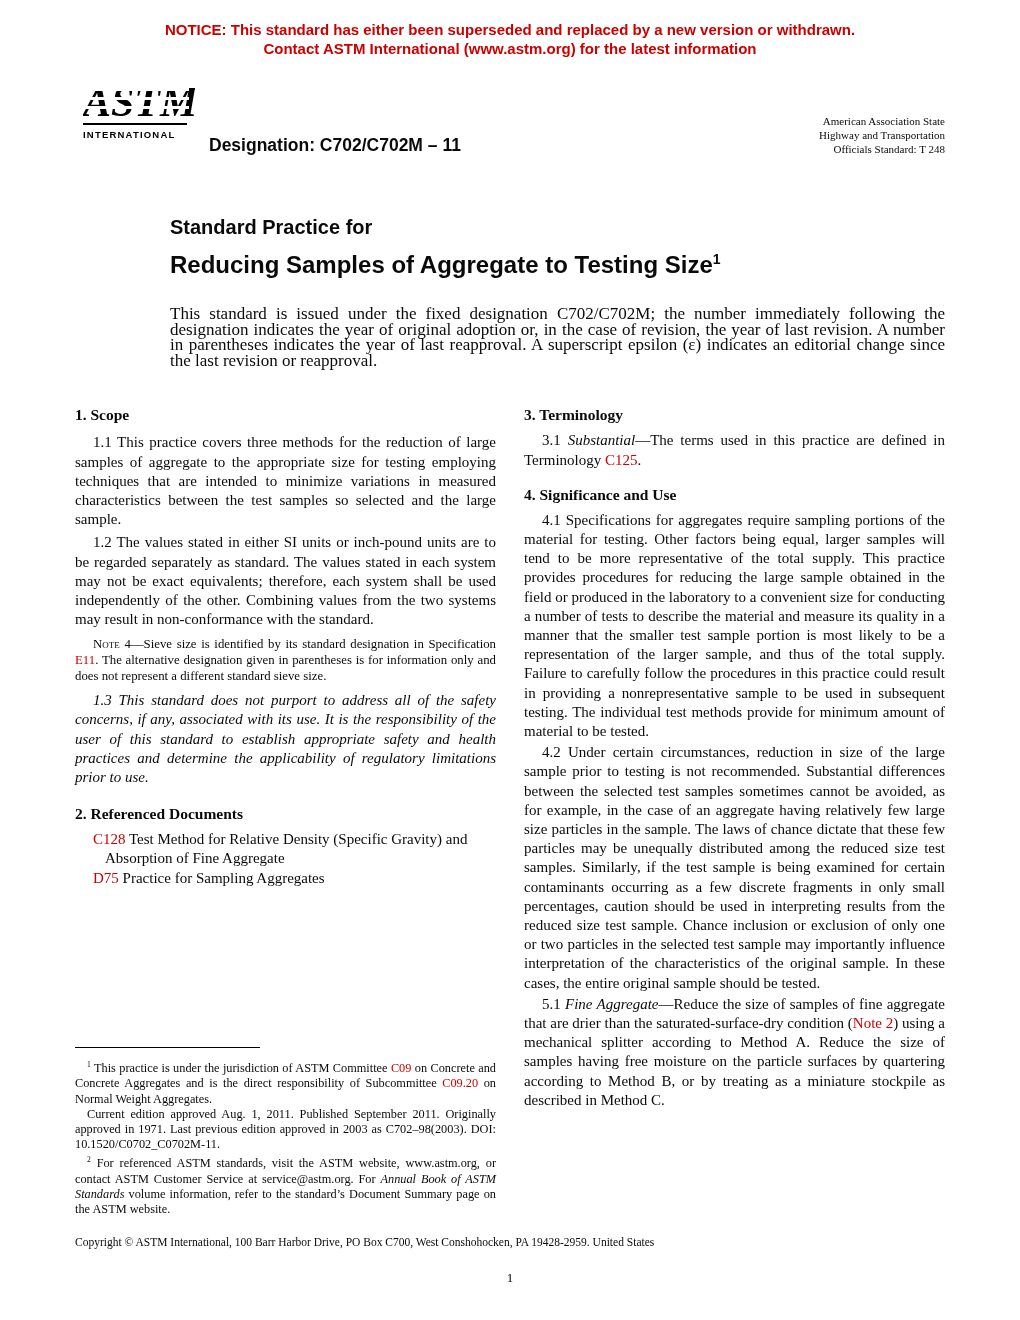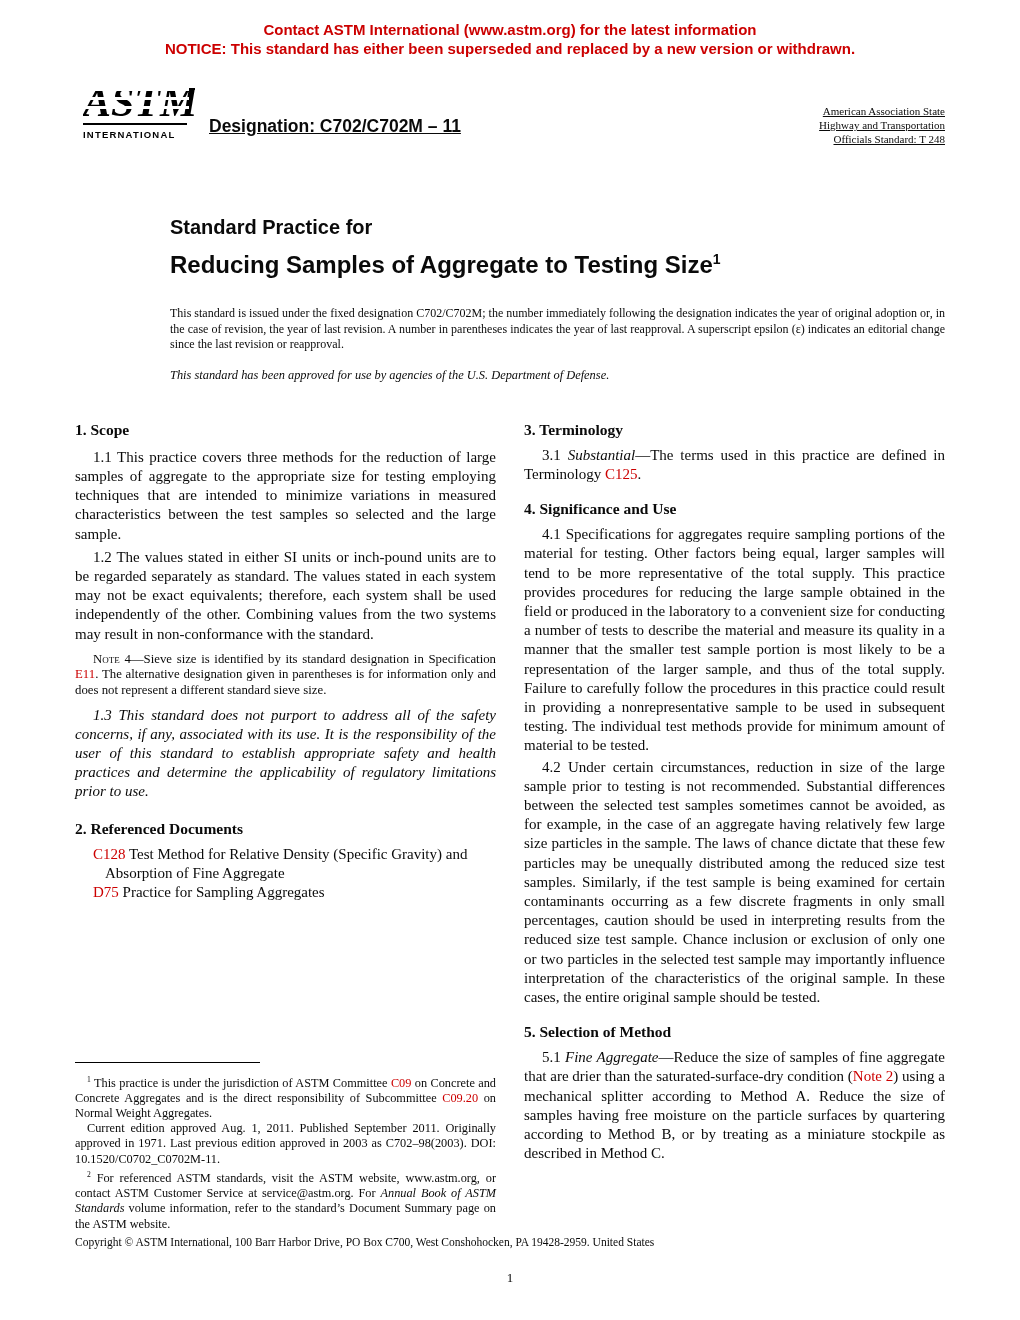--- a/index.html
+++ b/index.html
@@ -7,36 +7,36 @@
   .page {
     position:relative; width:1020px; height:1320px; margin:0 auto;
     background:#ffffff; color:#0a0a0a; overflow:hidden;
     font-family:"Liberation Serif", serif;
   }
   .notice {
     padding-top:20px; text-align:center; color:#CC0000;
     font-family:"Liberation Sans", sans-serif; font-weight:bold;
     font-size:15px; line-height:19px;
   }
-  .header { display:flex; align-items:center; margin:16px 75px 0 83px;text-decoration:underline; }
+  .header { display:flex; align-items:flex-end; margin:16px 75px 0 83px; }
   .logo-wrap { width:112px; flex:0 0 auto; }
   .designation {
     font-family:"Liberation Sans", sans-serif; font-weight:bold;
     font-size:17.5px; margin:22px 0 0 14px;
   }
   .aashto {
     margin-left:auto; text-align:right; font-size:11px; line-height:14px;
     margin-top:20px; font-family:"Liberation Serif", serif;
   }
   .title-block { margin:58px 75px 0 170px; font-family:"Liberation Sans", sans-serif; font-weight:bold; }
   .title1 { font-size:20px; line-height:26px; }
   .title2 { font-size:24px; line-height:30px; margin-top:10px; }
   .title-sup { font-size:14px; vertical-align:super; line-height:0; }
   .preamble {
-    margin:26px 75px 0 170px; font-size:12px; line-height:15.6px;
+    margin:26px 75px 0 170px; font-size:17px; line-height:15.6px;
     text-align:justify;
   }
   .dod { margin:15px 75px 0 170px; font-size:12.4px; font-style:italic; }
   .columns { display:flex; gap:28px; margin:38px 75px 0 75px; height:815px; }
   .col { width:421px; }
   .col-left { display:flex; flex-direction:column; }
   .sec-h { font-size:15.5px; font-weight:bold; margin:16px 0 7px 0; }
   .sec-h.first { margin-top:0; }
   .para {
     font-size:15px; line-height:19.2px; text-align:justify;
@@ -59,22 +59,22 @@
   .fn { font-size:12.3px; line-height:15.2px; text-align:justify; text-indent:12px; }
   .copyright { position:absolute; left:75px; right:75px; bottom:72px; font-size:11.5px; }
   .pagenum { position:absolute; left:0; right:0; bottom:34px; text-align:center; font-size:13px; }
 </style>
 </head>
 <body>
 
 <div class="page">
 
   <div class="notice">
+    <div>NOTICE: This standard has either been superseded and replaced by a new version or withdrawn.</div>
     <div>Contact ASTM International (www.astm.org) for the latest information</div>
-    <div>NOTICE: This standard has either been superseded and replaced by a new version or withdrawn.</div>
   </div>
 
   <div class="header">
     <div class="logo-wrap">
       <svg width="112" height="78" viewBox="0 0 112 78">
         <text x="0" y="42" font-size="42" font-weight="bold" font-style="italic" font-family="'Liberation Serif',serif" fill="#000000">ASTM</text>
         <rect x="0" y="14" width="106" height="3" fill="#ffffff"></rect>
         <rect x="0" y="23" width="106" height="3" fill="#ffffff"></rect>
         <rect x="0" y="32" width="106" height="3" fill="#ffffff"></rect>
         <line x1="0" y1="50" x2="104" y2="50" stroke="#000000" stroke-width="2"></line>
@@ -88,21 +88,20 @@
       <div>Officials Standard: T 248</div>
     </div>
   </div>
 
   <div class="title-block">
     <div class="title1">Standard Practice for</div>
     <div class="title2"><span>Reducing Samples of Aggregate to Testing Size</span><sup class="title-sup">1</sup></div>
   </div>
 
   <p class="preamble">This standard is issued under the fixed designation C702/C702M; the number immediately following the designation indicates the year of original adoption or, in the case of revision, the year of last revision. A number in parentheses indicates the year of last reapproval. A superscript epsilon (ε) indicates an editorial change since the last revision or reapproval.</p>
-  <p class="dod">This standard has been approved for use by agencies of the U.S. Department of Defense.</p>
 
   <div class="columns">
 
     <section class="col col-left">
       <h2 class="sec-h first">1. Scope</h2>
       <p class="para">1.1 This practice covers three methods for the reduction of large samples of aggregate to the appropriate size for testing employing techniques that are intended to minimize variations in measured characteristics between the test samples so selected and the large sample.</p>
       <p class="para">1.2 The values stated in either SI units or inch-pound units are to be regarded separately as standard. The values stated in each system may not be exact equivalents; therefore, each system shall be used independently of the other. Combining values from the two systems may result in non-conformance with the standard.</p>
       <p class="note"><span class="sc">Note 4—</span><span>Sieve size is identified by its standard designation in Specification </span><span class="link">E11</span><span>. The alternative designation given in parentheses is for information only and does not represent a different standard sieve size.</span></p>
       <p class="para italic">1.3 This standard does not purport to address all of the safety concerns, if any, associated with its use. It is the responsibility of the user of this standard to establish appropriate safety and health practices and determine the applicability of regulatory limitations prior to use.</p>
 
@@ -120,21 +119,20 @@
     </section>
 
     <section class="col col-right">
       <h2 class="sec-h first">3. Terminology</h2>
       <p class="para"><span>3.1 </span><span class="italic">Substantial</span><span>—The terms used in this practice are defined in Terminology </span><span class="link">C125</span><span>.</span></p>
 
       <h2 class="sec-h">4. Significance and Use</h2>
       <p class="para">4.1 Specifications for aggregates require sampling portions of the material for testing. Other factors being equal, larger samples will tend to be more representative of the total supply. This practice provides procedures for reducing the large sample obtained in the field or produced in the laboratory to a convenient size for conducting a number of tests to describe the material and measure its quality in a manner that the smaller test sample portion is most likely to be a representation of the larger sample, and thus of the total supply. Failure to carefully follow the procedures in this practice could result in providing a nonrepresentative sample to be used in subsequent testing. The individual test methods provide for minimum amount of material to be tested.</p>
       <p class="para">4.2 Under certain circumstances, reduction in size of the large sample prior to testing is not recommended. Substantial differences between the selected test samples sometimes cannot be avoided, as for example, in the case of an aggregate having relatively few large size particles in the sample. The laws of chance dictate that these few particles may be unequally distributed among the reduced size test samples. Similarly, if the test sample is being examined for certain contaminants occurring as a few discrete fragments in only small percentages, caution should be used in interpreting results from the reduced size test sample. Chance inclusion or exclusion of only one or two particles in the selected test sample may importantly influence interpretation of the characteristics of the original sample. In these cases, the entire original sample should be tested.</p>
 
-      <h2 class="sec-h">5. Selection of Method</h2>
       <p class="para"><span>5.1 </span><span class="italic">Fine Aggregate</span><span>—Reduce the size of samples of fine aggregate that are drier than the saturated-surface-dry condition (</span><span class="link">Note 2</span><span>) using a mechanical splitter according to Method A. Reduce the size of samples having free moisture on the particle surfaces by quartering according to Method B, or by treating as a miniature stockpile as described in Method C.</span></p>
     </section>
 
   </div>
 
   <div class="copyright">Copyright © ASTM International, 100 Barr Harbor Drive, PO Box C700, West Conshohocken, PA 19428-2959. United States</div>
   <div class="pagenum">1</div>
 
 </div>
 

